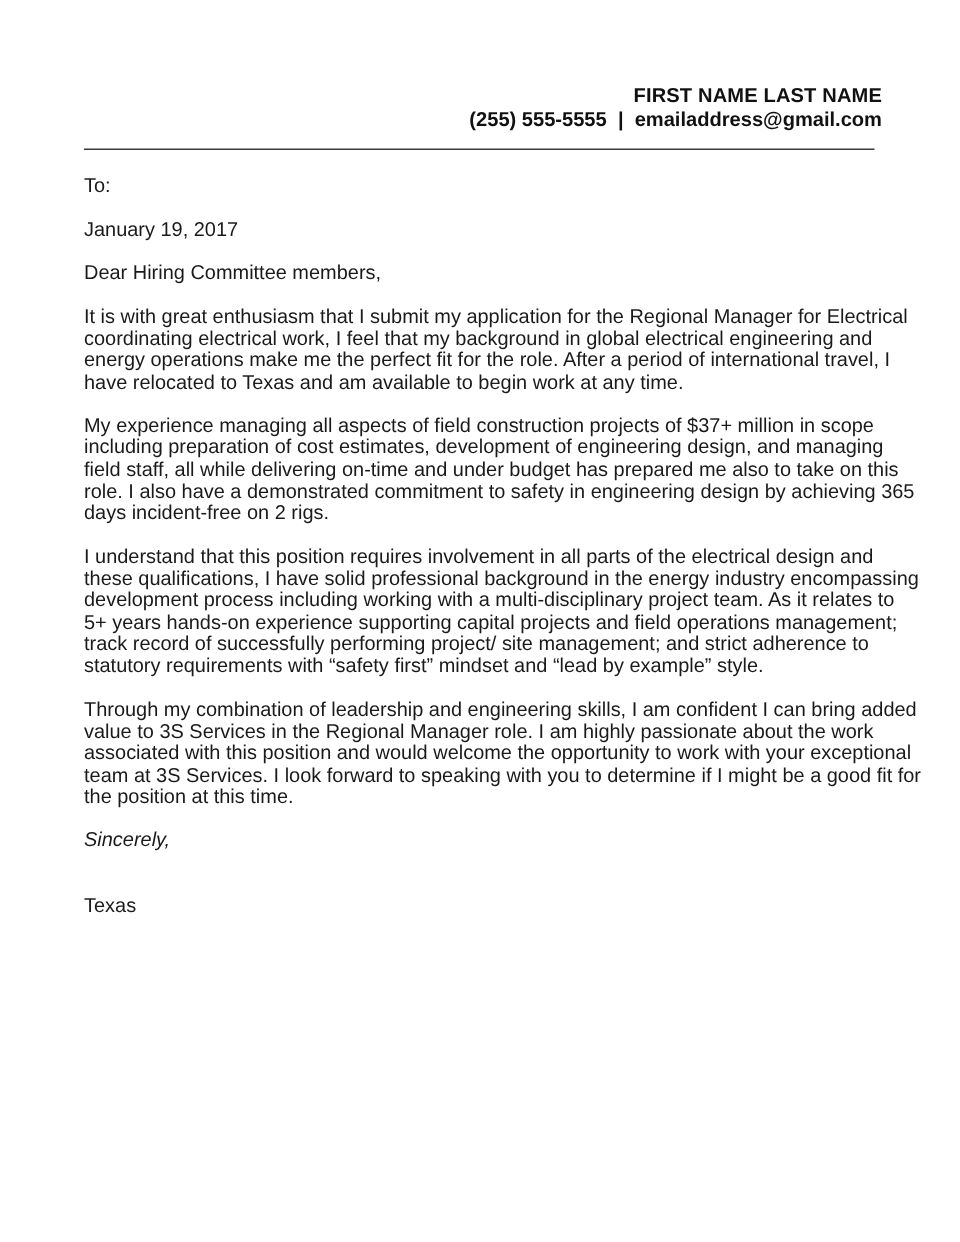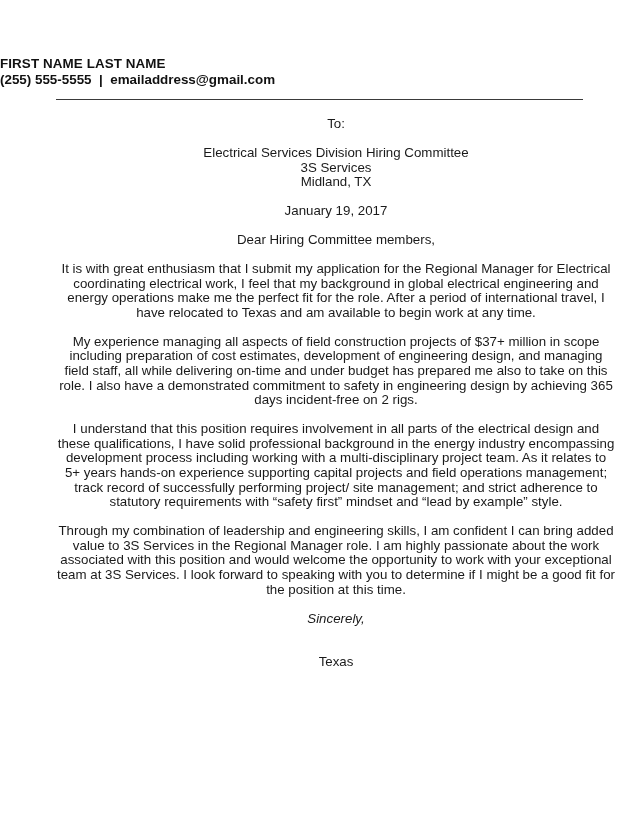--- a/index.html
+++ b/index.html
@@ -20,21 +20,21 @@
       left: 0; top: 0;
       width: 640px;
       height: 828px;
       background: #ffffff;
     }
     .header {
       position: absolute;
       left: 0;
       width: 588px;
       top: 56px;
-      text-align: left;
+      text-align: right;
       font-weight: bold;
       font-size: 13.4px;
       line-height: 16px;
       color: #111;
     }
     .header .name { letter-spacing: 0.1px; }
     .rule {
       position: absolute;
       left: 56px;
       width: 527px;
@@ -43,21 +43,20 @@
       border-top: 1.6px solid #3a3a3a;
     }
     .body {
       position: absolute;
       left: 56px;
       top: 117px;
       width: 560px;
       font-size: 13.3px;
       line-height: 14.6px;
       color: #1a1a1a;
-      text-align: center;
     }
     .block { margin: 0 0 14.4px 0; white-space: nowrap; }
     .line { display: block; white-space: nowrap; }
     .sig-gap { height: 29px; }
   </style>
 </head>
 <body>
 
 <div class="page">
 
@@ -65,25 +64,20 @@
     <div class="name">FIRST NAME LAST NAME</div>
     <div class="contact" style="white-space:pre;">(255) 555-5555  |  emailaddress@gmail.com</div>
   </div>
 
   <div class="rule"></div>
 
   <div class="body">
 
     <div class="block">To:</div>
 
-    <div class="block">
-      <span class="line">Electrical Services Division Hiring Committee</span>
-      <span class="line">3S Services</span>
-      <span class="line">Midland, TX</span>
-    </div>
 
     <div class="block">January 19, 2017</div>
 
     <div class="block">Dear Hiring Committee members,</div>
 
     <div class="block">
       <span class="line">It is with great enthusiasm that I submit my application for the Regional Manager for Electrical</span>
       <span class="line">coordinating electrical work, I feel that my background in global electrical engineering and</span>
       <span class="line">energy operations make me the perfect fit for the role. After a period of international travel, I</span>
       <span class="line">have relocated to Texas and am available to begin work at any time.</span>

